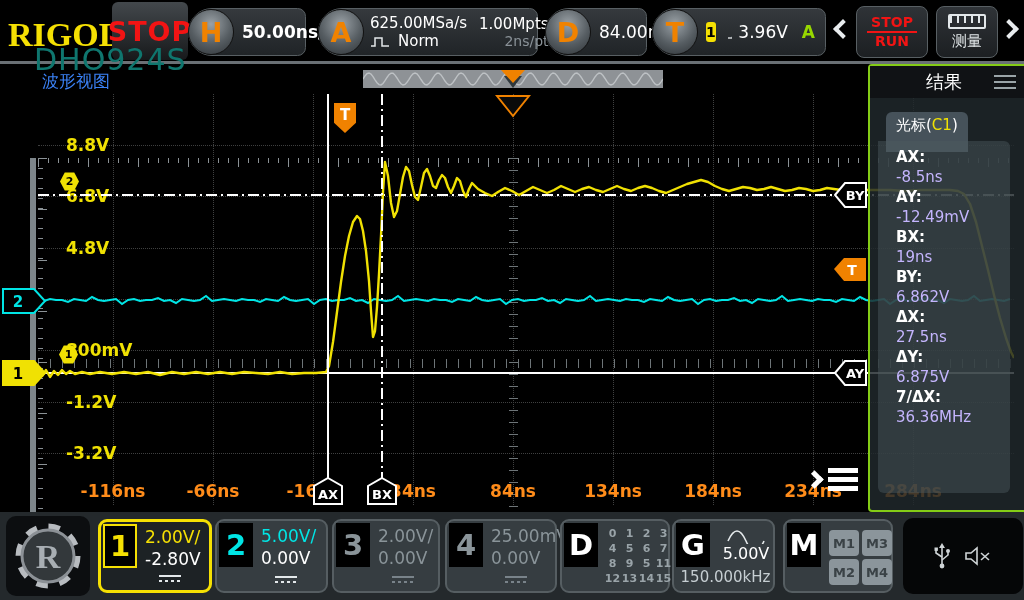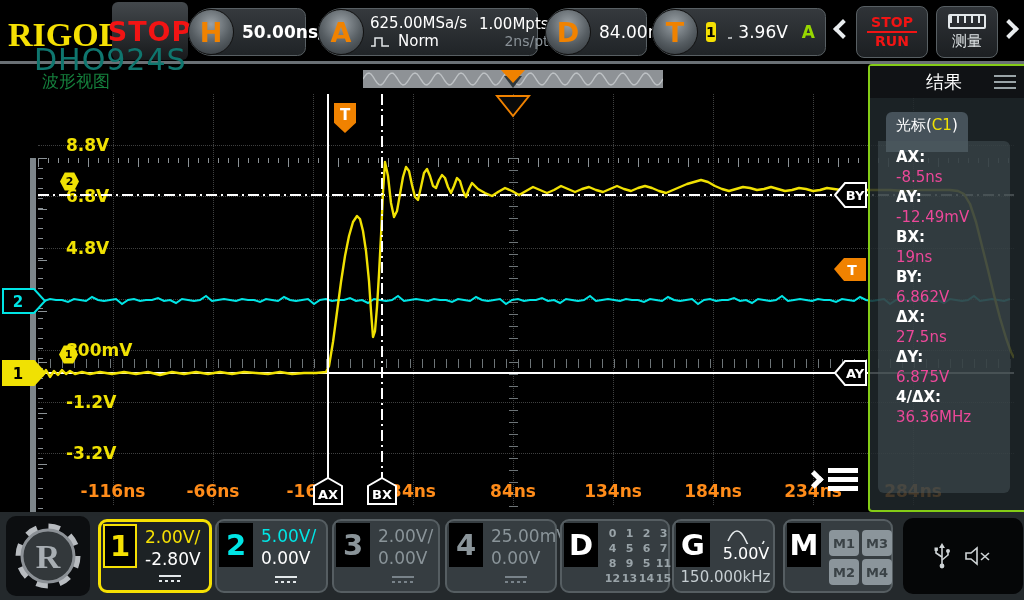--- a/index.html
+++ b/index.html
@@ -40,21 +40,21 @@
   .chev-l { transform:rotate(45deg); }
   .chev-r { transform:rotate(225deg); }
   .ruler-icon { width:38px; height:15px; border:2px solid #e3e8ea; border-radius:2px;
            background:repeating-linear-gradient(90deg,#e3e8ea 0 2px,transparent 2px 7px);
            background-size:100% 7px; background-repeat:no-repeat; margin-bottom:3px; }
   .measure-label { color:#e3e8ea; font-size:15px; }
 
   
   #model-name { position:absolute; left:34px; top:42px; color:#0f766e; font-size:30px;
            letter-spacing:1px; z-index:45; }
-  #view-tab { position:absolute; left:42px; top:70px; color:#15803d; font-size:17px; z-index:44; }
+  #view-tab { position:absolute; left:42px; top:70px; color:#3b82f6; font-size:17px; z-index:44; }
 
   #gridarea { position:absolute; left:0; top:64px; width:1024px; height:448px; background:#000; z-index:1; }
 
   .gline-v { position:absolute; top:94px; height:411px; width:1px; border-left:1px dotted #3f4040; z-index:1;}
   .gline-h { position:absolute; left:38px; width:976px; height:1px; border-top:1px dotted #3f4040; z-index:1;}
   .strip-left { position:absolute; left:30px; top:94px; width:6px; height:419px; background:#7d858a; z-index:5;}
   .strip-bottom { position:absolute; left:30px; top:505px; width:986px; height:7px; background:#878f94; z-index:5;}
   .ticks-top-minor { position:absolute; left:38px; top:94px; width:976px; height:5px; z-index:2;
            background:repeating-linear-gradient(90deg,#8b9296 0 1px,transparent 1px 10px);}
   .ticks-top-major { position:absolute; left:38px; top:94px; width:976px; height:9px; z-index:2;
@@ -99,21 +99,21 @@
            background:rgba(32,40,44,0.84); border:2px solid #84cc16; border-radius:4px; z-index:20; }
   #results-header { position:absolute; left:0; top:0; width:100%; height:32px;
            background:rgba(16,18,20,0.95); display:flex; align-items:center; }
   #results-title { color:#fff; font-size:18px; flex:1; text-align:center; padding-left:24px; }
   .hamburger div { width:22px; height:2px; background:#9aa4a8; margin:4px 0; }
   #results-tab { position:absolute; left:16px; top:46px; padding:4px 10px 17px;
            background:#46525a; border-radius:6px 6px 0 0; font-size:15px; color:#fff; }
   #results-body { position:absolute; left:8px; top:75px; width:132px; height:352px;
            background:rgba(78,90,96,0.45); border-radius:0 6px 6px 6px; padding:6px 0 0 18px; }
   .res-label { color:#fff; font-size:15px; font-weight:bold; line-height:20px; }
-  .res-value { color:#ec4899; font-size:15px; line-height:20px; }
+  .res-value { color:#c4b5fd; font-size:15px; line-height:20px; }
 
   
   #bottombar { position:absolute; left:0; top:512px; width:1024px; height:88px; background:#24292c; z-index:40; }
   .chbtn { position:absolute; top:7px; height:74px; border-radius:9px; background:#363d41;
            border:2px solid #565e62; }
   .numbox { position:absolute; left:2px; top:2px; width:34px; height:44px; background:#000;
            display:flex; align-items:center; justify-content:center; font-size:29px; font-weight:bold; }
   .ch-scale { position:absolute; left:44px; top:5px; font-size:17px; }
   .ch-offset { position:absolute; left:44px; top:27px; font-size:17px; }
   .dc-icon { position:absolute; left:58px; bottom:8px; width:22px; }
@@ -273,21 +273,21 @@
         <div class="res-label">AY:</div>
         <div class="res-value">-12.49mV</div>
         <div class="res-label">BX:</div>
         <div class="res-value">19ns</div>
         <div class="res-label">BY:</div>
         <div class="res-value">6.862V</div>
         <div class="res-label">ΔX:</div>
         <div class="res-value">27.5ns</div>
         <div class="res-label">ΔY:</div>
         <div class="res-value">6.875V</div>
-        <div class="res-label">4/ΔX:</div>
+        <div class="res-label">7/ΔX:</div>
         <div class="res-value">36.36MHz</div>
       </div>
   </div>
 
   <div id="topbar">
     <div class="brand">RIGOL</div>
     <div class="runstate-box">
       <span class="runstate">STOP</span>
       </div>
 

